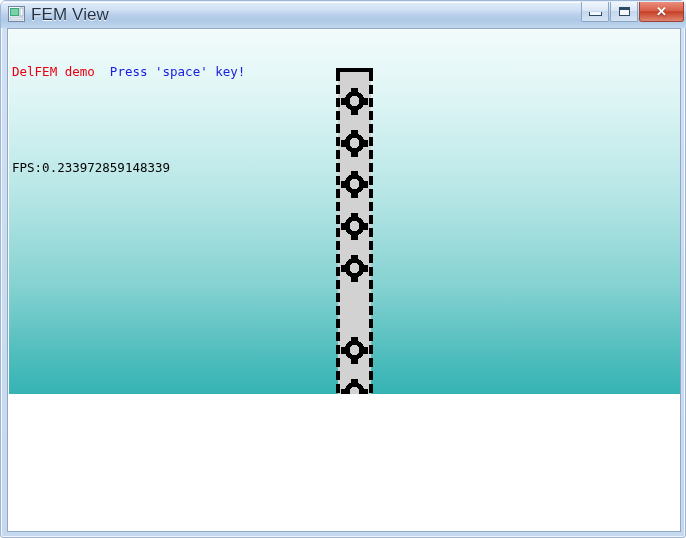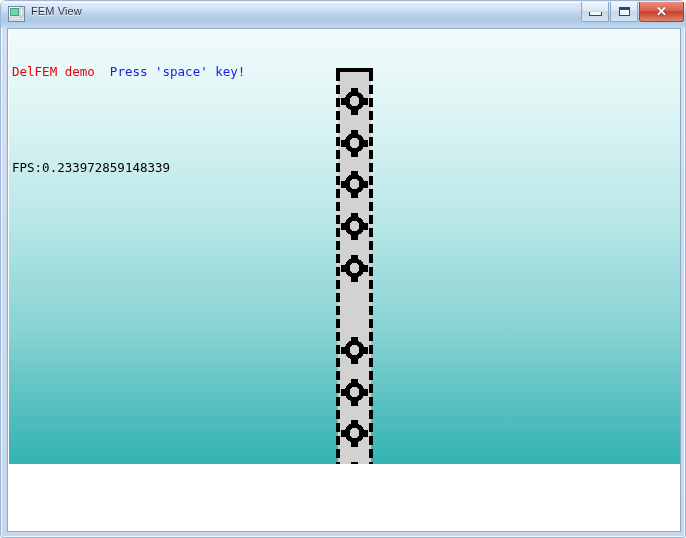--- a/index.html
+++ b/index.html
@@ -45,21 +45,21 @@
     border-radius: 5px 5px 0 0;
   }
   #title-icon {
     position: absolute;
     left: 7px; top: 5px;
     width: 17px; height: 16px;
   }
   #title-text {
     position: absolute;
     left: 30px; top: 4px;
-    font-size: 11px;
+    font-size: 17px;
     color: #1f3144;
     letter-spacing: 0.1px;
     text-shadow: 0 1px 0 rgba(255,255,255,0.9);
     white-space: nowrap;
     font-family: "Liberation Sans", sans-serif;
   }
 
   
   #winbtns {
     position: absolute;
@@ -120,21 +120,21 @@
     width: 674px;
     height: 504px;
     box-sizing: border-box;
     border: 1px solid #8ea9c8;
     background: #ffffff;
   }
   #gl-canvas {
     position: absolute;
     left: 1px; top: 1px;
     width: 671px;
-    height: 434px;
+    height: 364px;
     overflow: hidden;
     background: linear-gradient(to bottom, #f2fbfb 0%, #dff5f5 18%, #b7e6e6 45%, #86d2d2 70%, #4ebcbc 90%, #35b3b4 100%);
   }
 
   
   #hud {
     position: absolute;
     left: 3px;
     top: 2px;
     font-family: "DejaVu Sans Mono", "Liberation Mono", monospace;

